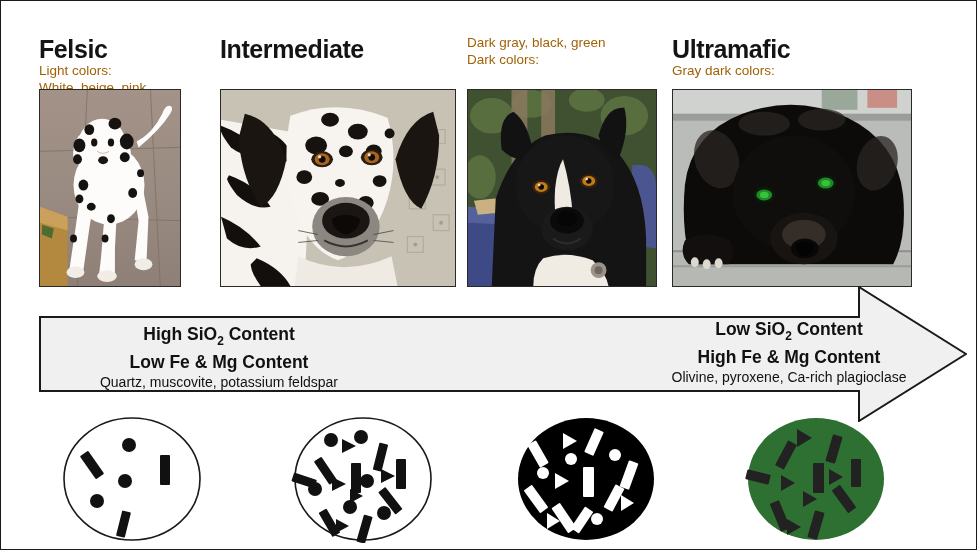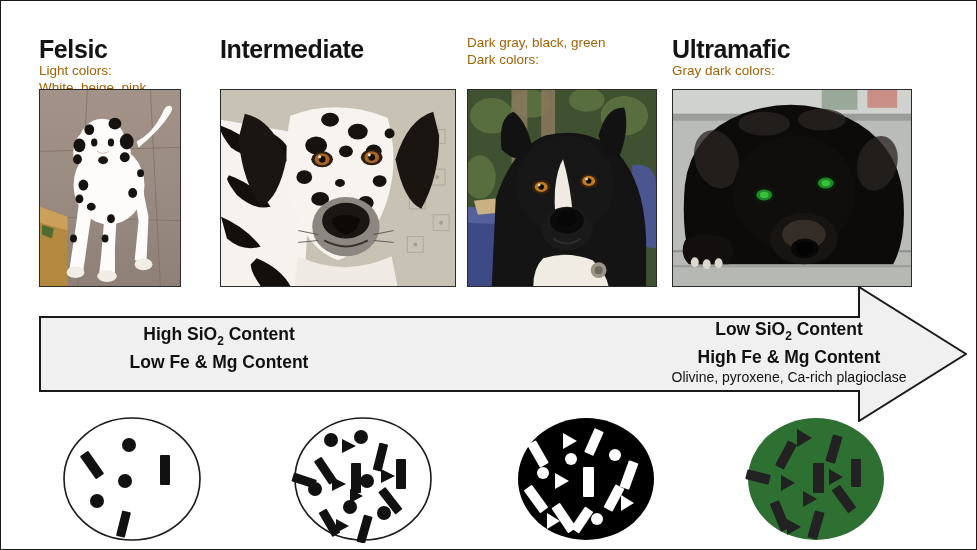--- a/index.html
+++ b/index.html
@@ -332,20 +332,21 @@
   </div>
 
   <div id="arrow-banner">
     <svg viewBox="0 0 928 136" preserveAspectRatio="none">
       <polygon points="1,31 820,31 820,1 927,68 820,135 820,105 1,105" fill="#f0f0f0" stroke="#1a1a1a" stroke-width="2" stroke-linejoin="miter"></polygon>
     </svg>
 
     <div class="banner-text" style="left:10px;top:38px;width:340px;">
       <div class="bt-l1"><span>High SiO</span><span class="sub">2</span><span> Content</span></div>
       <div class="bt-l2">Low Fe &amp; Mg Content</div>
+      <div class="bt-l3">Quartz, muscovite, potassium feldspar</div>
     </div>
 
     <div class="banner-text" style="left:580px;top:33px;width:340px;">
       <div class="bt-l1"><span>Low SiO</span><span class="sub">2</span><span> Content</span></div>
       <div class="bt-l2">High Fe &amp; Mg Content</div>
       <div class="bt-l3">Olivine, pyroxene, Ca-rich plagioclase</div>
     </div>
   </div>
 
   <div class="rock" style="left:56px;top:414px;">

